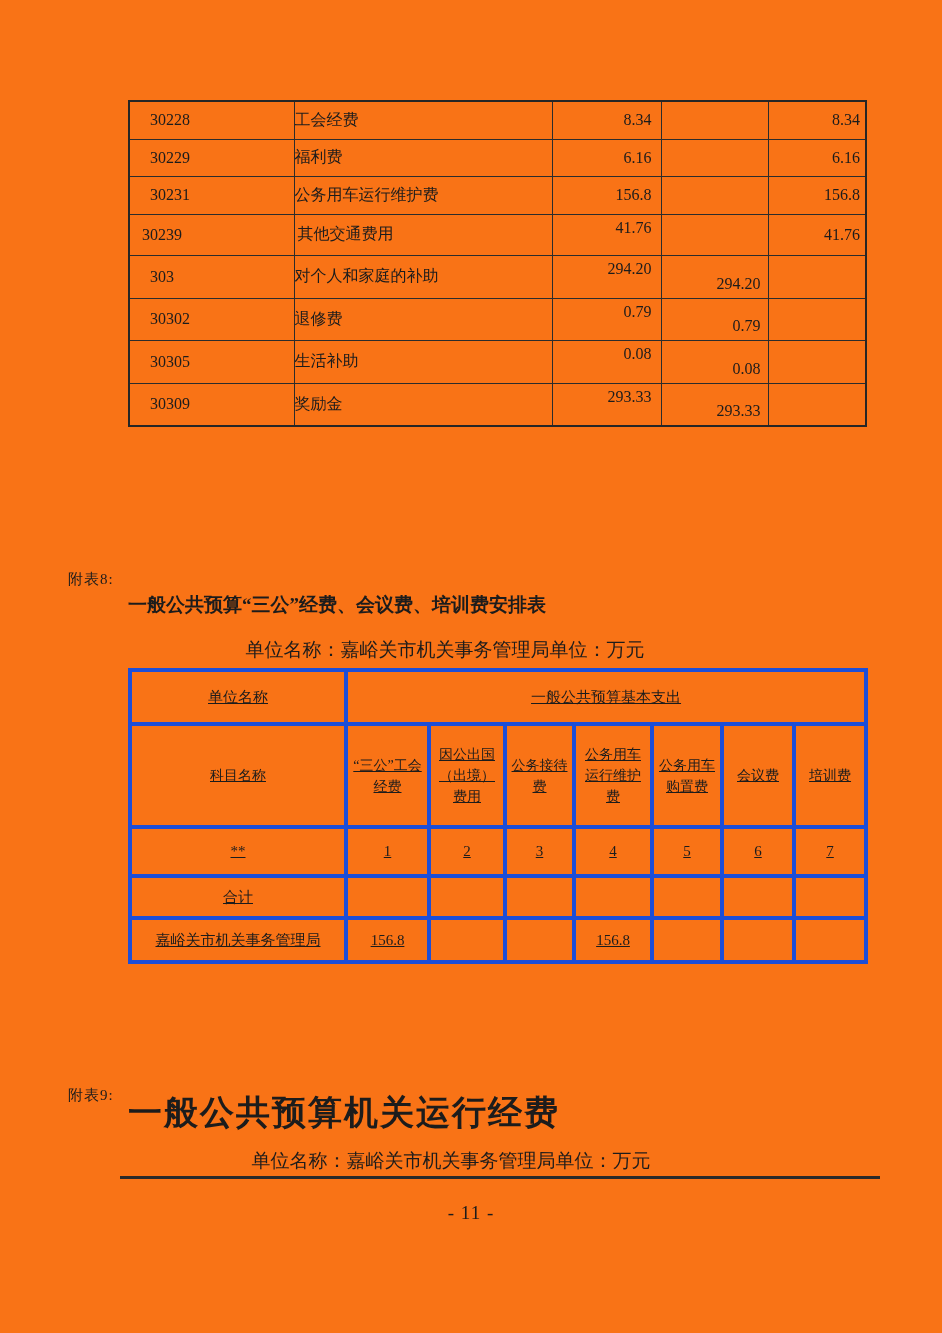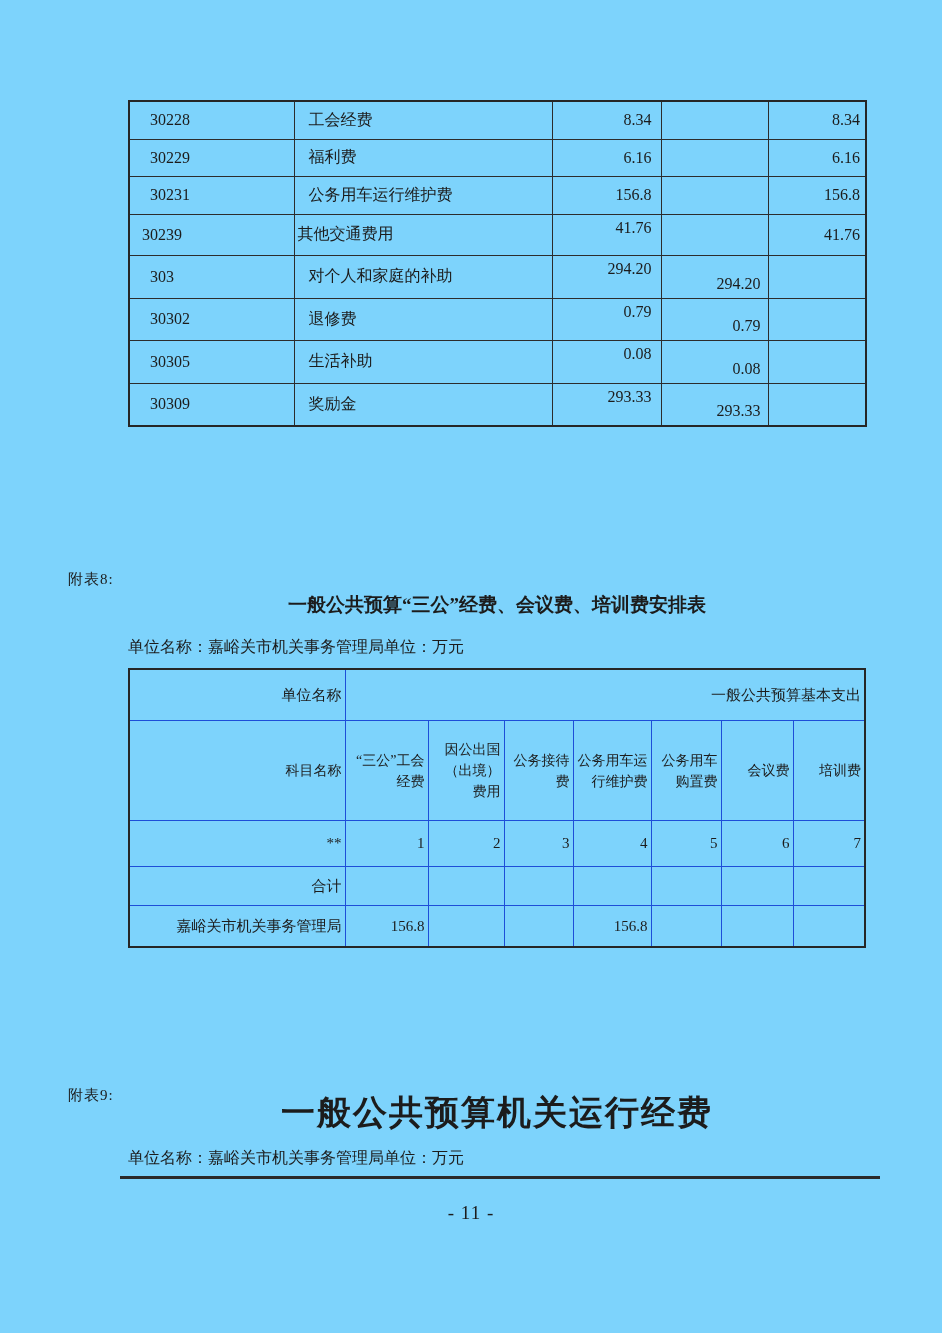--- a/index.html
+++ b/index.html
@@ -1,84 +1,85 @@
 <!DOCTYPE html>
 <html><head>
 <meta charset="utf-8">
 <style>
   html,body{margin:0;padding:0;background:#ffffff;}
   .page{
     position:relative;
     width:942px;height:1333px;
-    background:#7dd3fc;
+    background:#f97316;
     font-family:"Liberation Serif","DejaVu Serif",serif;
     color:#1c1c1c;
     overflow:hidden;
   }
 
   
   .t1{
     position:absolute;left:128px;top:100px;width:737px;
     border-collapse:collapse;table-layout:fixed;
     font-size:16px;
   }
   .t1 td{
     border:1px solid #2c2c2c;
     height:36.5px;
     padding:0;
     vertical-align:middle;
     overflow:hidden;white-space:nowrap;
   }
   .t1{border:2px solid #262626;}
   .t1 .c-code{padding-left:20px;}
-  .t1 .c-name{padding-left:14px;}
+  .t1 .c-name{}
   .t1 .c-v1{text-align:right;padding-right:9px;}
   .t1 .c-v2{text-align:right;padding-right:7px;}
   .t1 .c-v3{text-align:right;padding-right:5px;}
   .t1 tr.flush .c-code{padding-left:12px;}
   .t1 tr.flush .c-name{padding-left:3px;}
   
   .t1 tr:nth-child(4) .c-v1,
   .t1 tr:nth-child(5) .c-v1,
   .t1 tr:nth-child(6) .c-v1,
   .t1 tr:nth-child(7) .c-v1,
   .t1 tr:nth-child(8) .c-v1{vertical-align:top;padding-top:4px;}
   .t1 tr:nth-child(n+5) .c-v2{vertical-align:bottom;padding-bottom:5px;}
 
   
   .att-label{position:absolute;left:68px;font-size:15px;letter-spacing:1px;}
   .s8-label{top:570px;}
   .s9-label{top:1086px;}
 
-  .center-band{position:absolute;left:128px;width:738px;text-align:center;}
+  .center-band{position:absolute;left:128px;width:738px;text-align:left;}
   .s8-title{top:592px;font-size:19px;font-weight:bold;}
   .s9-title{top:1090px;font-size:34px;font-weight:bold;letter-spacing:2px;}
 
   .unit-line{
-    position:absolute;left:128px;width:738px;
-    display:flex;justify-content:flex-start;align-items:baseline;
-    font-size:16px;
+    position:absolute;left:112px;width:738px;
+    display:flex;justify-content:center;align-items:baseline;
+    font-size:19px;
   }
   .s8-unit{top:637px;padding-right:0;}
   .s8-unit .unit-right{margin-right:72px;}
   .s9-unit{top:1148px;}
   .s9-unit .unit-right{margin-right:60px;}
 
   
   .t2{
     position:absolute;left:128px;top:668px;width:736px;
     border-collapse:collapse;table-layout:fixed;
     font-size:15px;
   }
   .t2{border:2px solid #262626;}
   .t2 td{
-    border:1px solid #1d4ed8;
-    text-align:right;vertical-align:middle;
+    border:4px solid #1d4ed8;
+    text-align:center;vertical-align:middle;
     padding:1px 3px;
     line-height:1.5;
+    text-decoration:underline;
   }
   .t2 tr:nth-child(1) td{height:48px;}
   .t2 tr:nth-child(2) td{height:97px;font-size:14px;}
   .t2 tr:nth-child(3) td{height:43px;}
   .t2 tr:nth-child(4) td{height:36px;margin-left:19px;}
   .t2 tr:nth-child(5) td{height:38px;}
 
   
   .rule{position:absolute;left:120px;top:1176px;width:760px;height:3px;background:#2a2a2a;}
   .page-num{position:absolute;left:0;top:1202px;width:942px;text-align:center;font-size:19px;letter-spacing:1px;}

